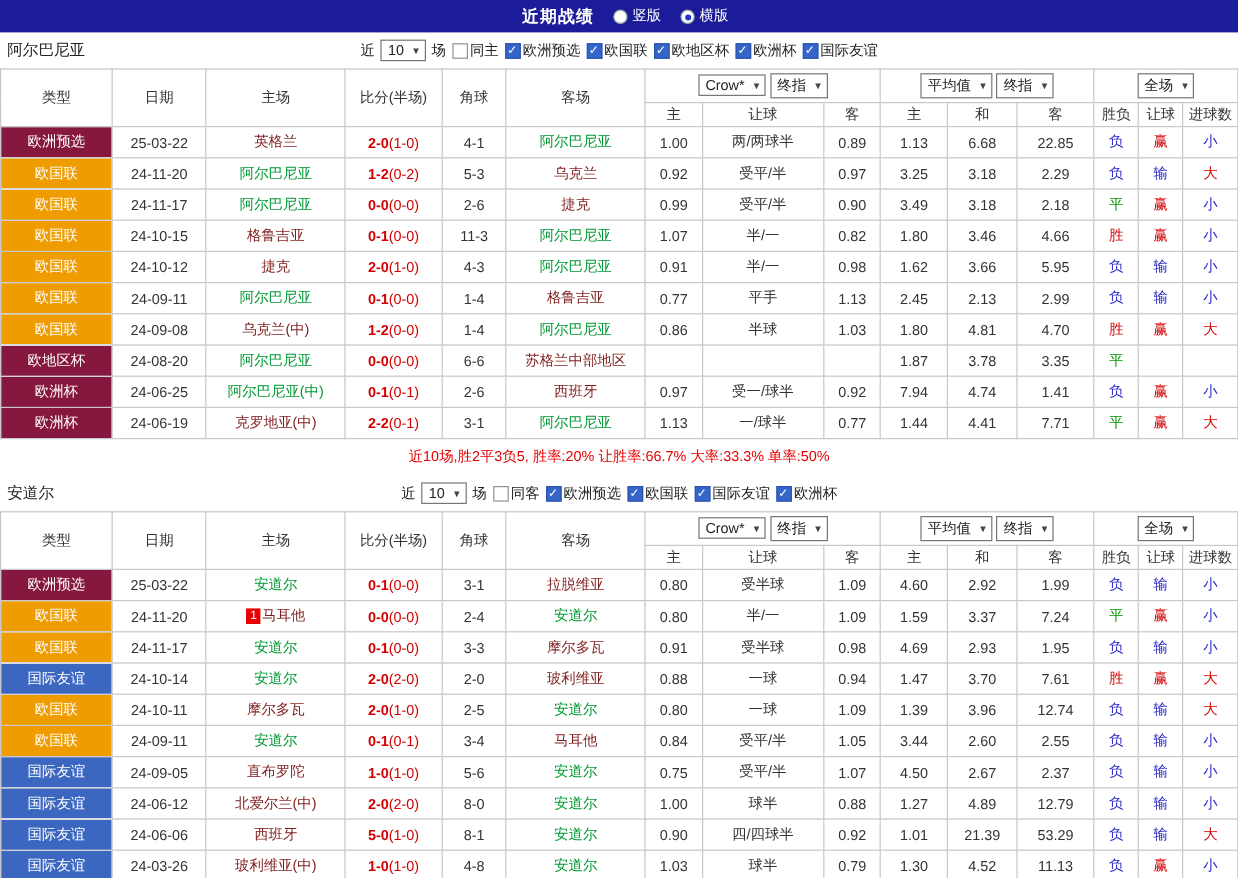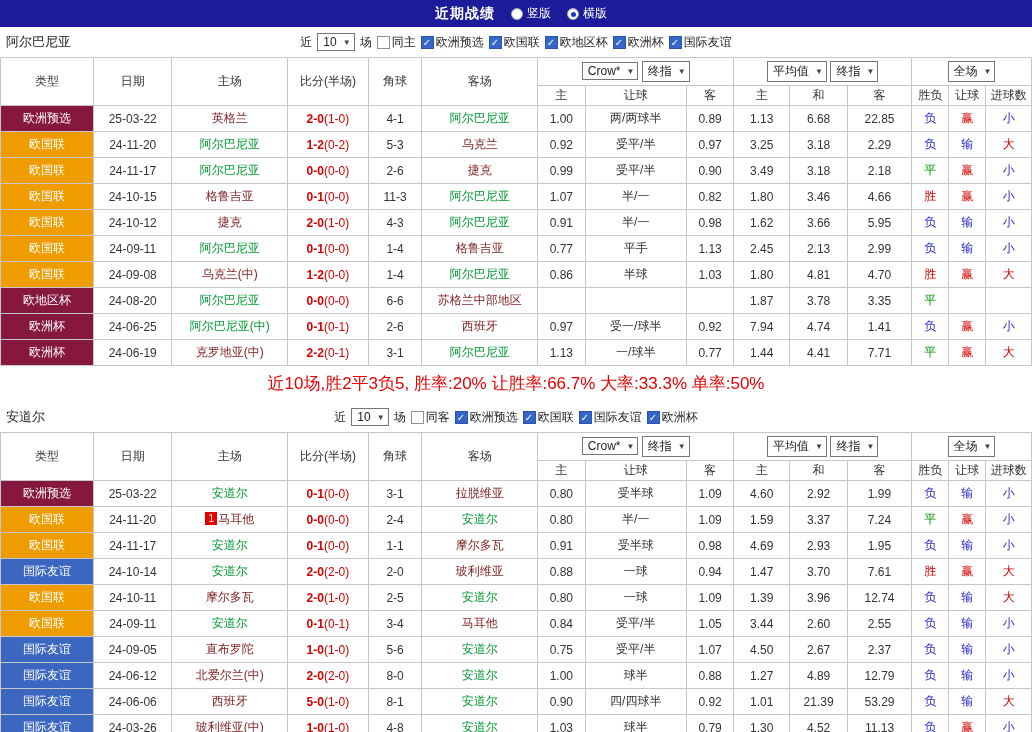--- a/index.html
+++ b/index.html
@@ -37,21 +37,21 @@
   th, td { border:1px solid #c6c6cc; text-align:center; font-size:12px; color:#333; overflow:hidden; white-space:nowrap; }
   thead th { font-weight:normal; padding:3px 1px; background:#fff; }
   thead tr.h2 th { height:19px; padding:1px; }
   tbody td { height:26px; padding:0 2px; }
   .type-cell { color:#fff; }
   .team { color:#7f1d1d; cursor:pointer; }
   .team.focus { color:#009933; }
   .score { color:#d40000; }
   .score b { font-weight:bold; }
   .badge1 { display:inline-block; background:#e60000; color:#fff; font-size:10px; width:12px; height:13px; line-height:13px; margin-right:1px; vertical-align:1px; }
-  .summary { text-align:center; color:#e60000; font-size:17px; padding:6px 0 7px 0; }
+  .summary { text-align:center; color:#e60000; font-size:12px; padding:6px 0 7px 0; }
 </style>
 </head>
 <body>
 
 <div class="topbar">
   <span class="title">近期战绩</span>
   <span class="radio">
     <span class="rb"></span>
     <span>竖版</span>
   </span>
@@ -468,21 +468,21 @@
           <td>7.24</td>
           <td style="color: rgb(0, 153, 0);">平</td>
           <td style="color: rgb(212, 0, 0);">赢</td>
           <td style="color: rgb(41, 41, 200);">小</td>
         </tr>
         <tr>
           <td class="type-cell" style="background: rgb(239, 156, 0);">欧国联</td>
           <td>24-11-17</td>
           <td><span class="team focus">安道尔</span></td>
           <td class="score"><b>0-1</b>(0-0)</td>
-          <td>1-1</td>
+          <td>3-3</td>
           <td><span class="team">摩尔多瓦</span></td>
           <td>0.91</td>
           <td>受半球</td>
           <td>0.98</td>
           <td>4.69</td>
           <td>2.93</td>
           <td>1.95</td>
           <td style="color: rgb(41, 41, 200);">负</td>
           <td style="color: rgb(41, 41, 200);">输</td>
           <td style="color: rgb(41, 41, 200);">小</td>

